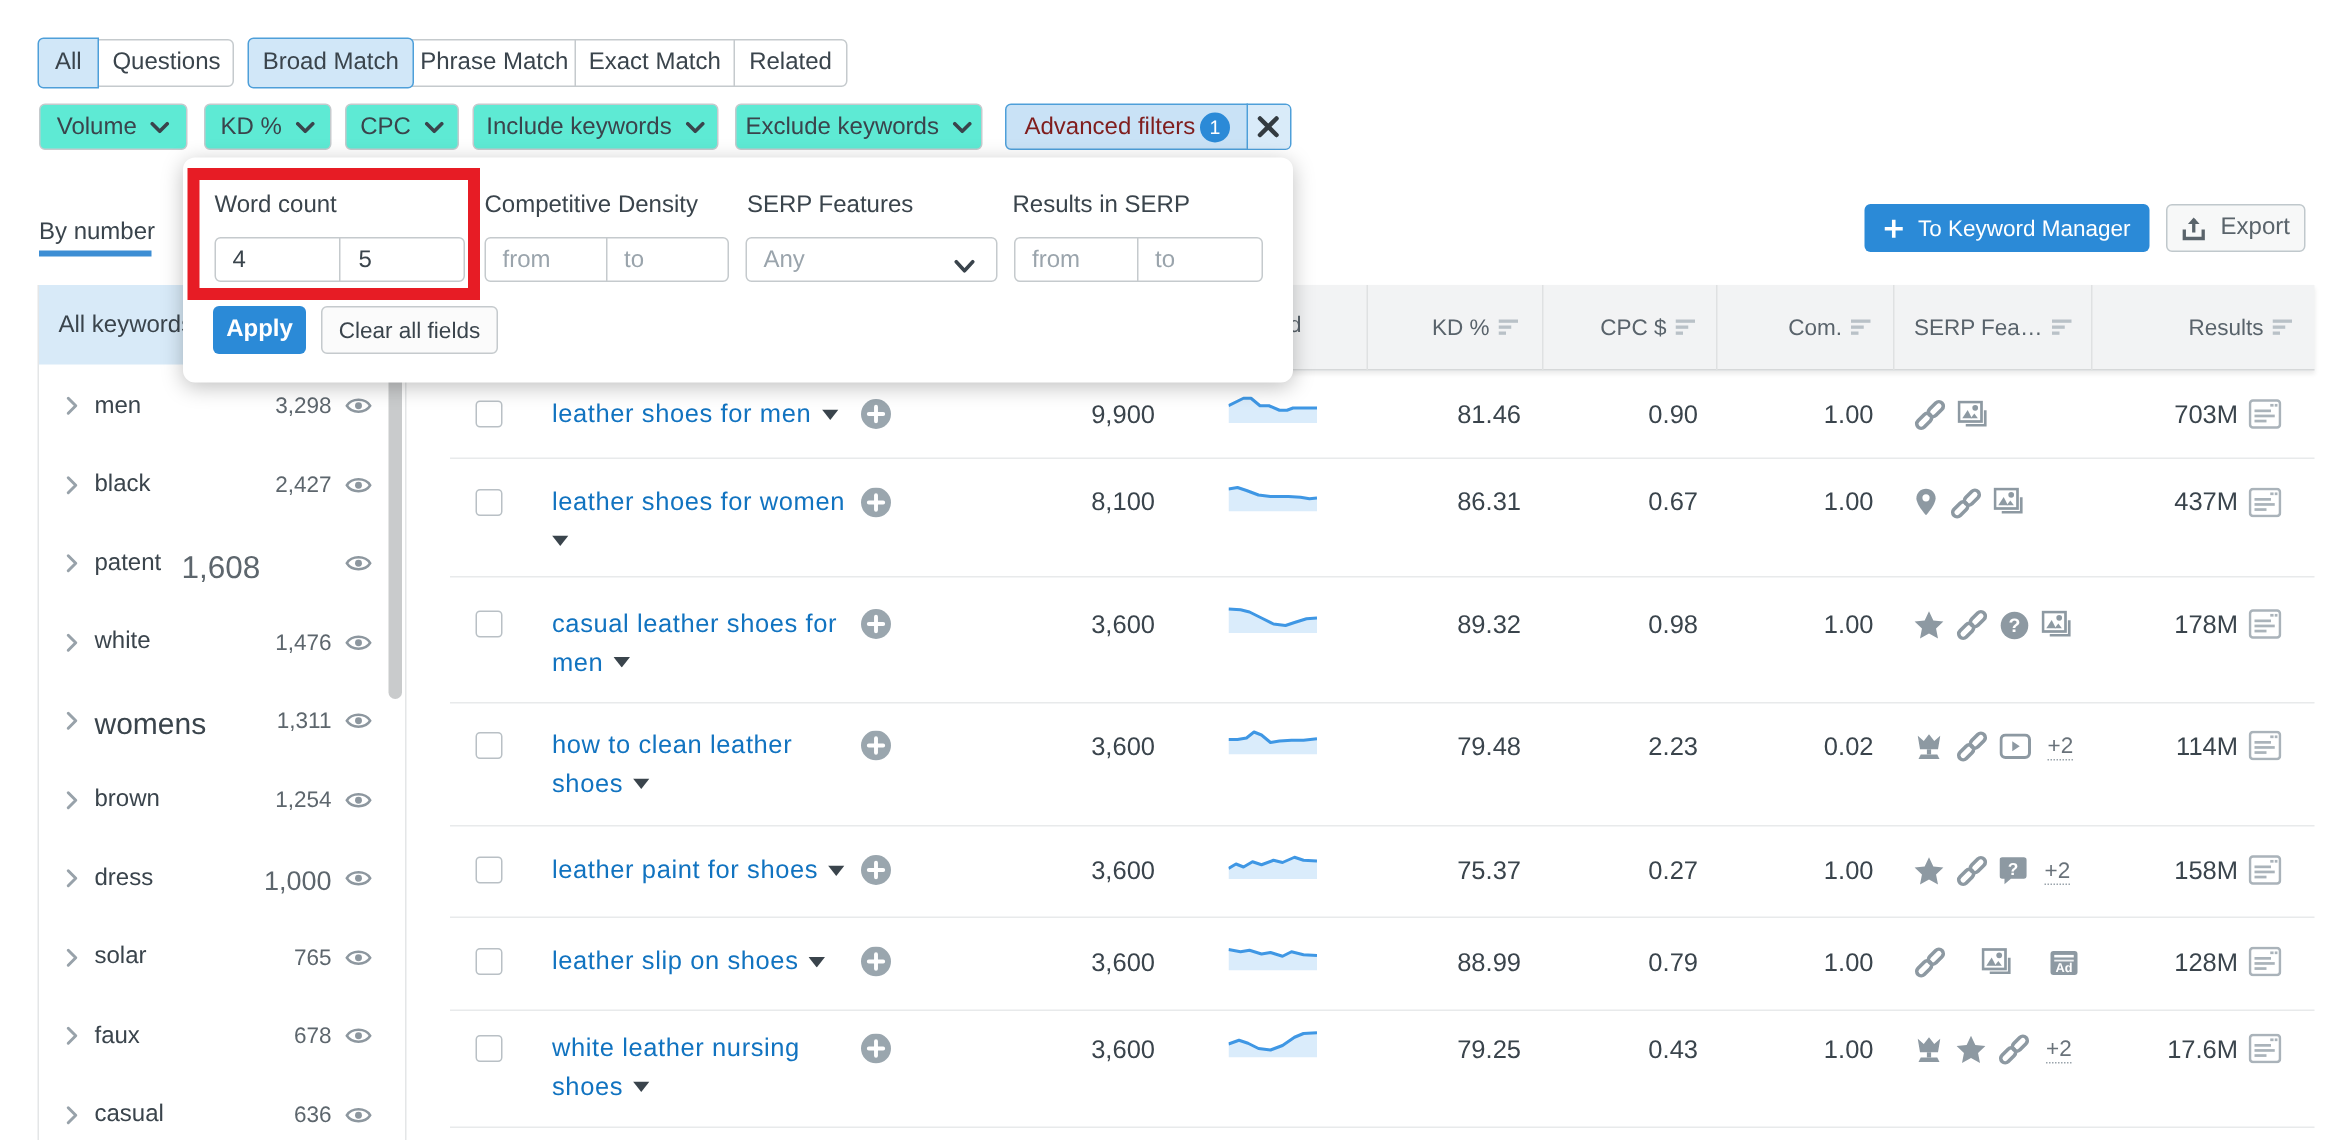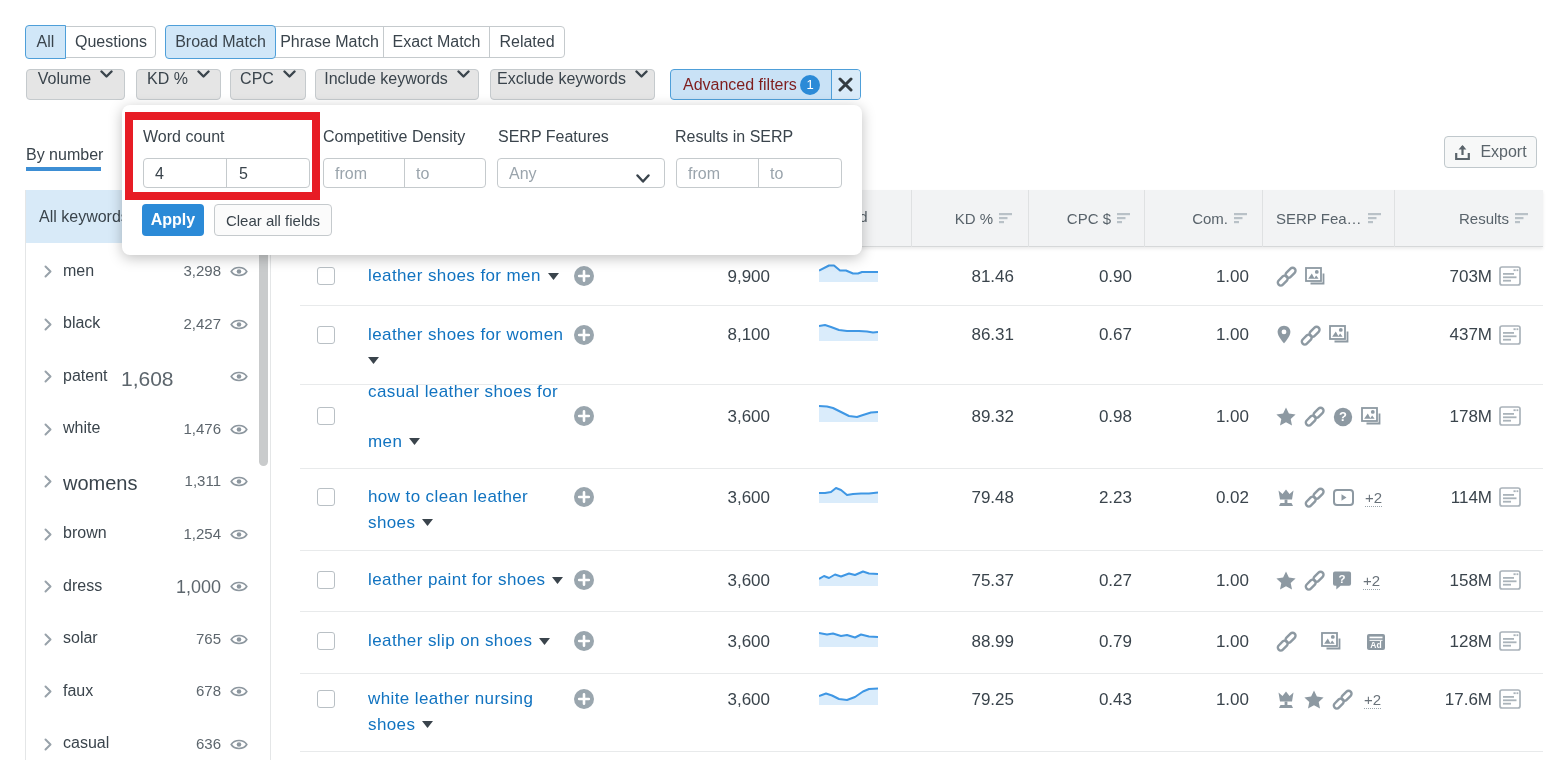--- a/index.html
+++ b/index.html
@@ -1,19 +1,19 @@
 <!DOCTYPE html>
 <html><head><meta charset="utf-8">
 <style>
 *{margin:0;padding:0;box-sizing:border-box}
 html,body{width:1555px;height:760px;background:#fff;font-family:"Liberation Sans",sans-serif;overflow:hidden}
 #pg{position:relative;width:1555px;height:760px;overflow:hidden}
 .a{position:absolute}
-.btn{border:1px solid #c5cacd;border-radius:4px;background:#e5e5e5;color:#3a444c;
-display:flex;justify-content:center;font-size:16px;white-space:nowrap}
+.btn{border:1px solid #c5cacd;border-radius:4px;background:#5eead4;color:#3a444c;
+display:flex;align-items:center;justify-content:center;font-size:16px;white-space:nowrap}
 .num{font-size:17px;color:#3a444c;text-align:right}
 .hdtxt{font-size:15px;color:#59636b;display:flex;align-items:center;white-space:nowrap}
 .kw{font-size:17px;letter-spacing:0.4px;color:#1173c0;white-space:nowrap}
 </style></head><body>
 <div id="pg">
 <div class="a" style="left:26px;top:26px;width:130px;height:32px;border:1px solid #c5cacd;border-radius:4px;background:#fff"></div>
 <div class="a" style="left:25px;top:25px;width:41px;height:34px;display:flex;align-items:center;justify-content:center;font-size:16px;color:#3a444c;background:#d1e7f8;border:1px solid #4e9fd9;border-radius:4px 0 0 4px">All</div>
 <div class="a" style="left:66px;top:26px;width:90px;height:32px;display:flex;align-items:center;justify-content:center;font-size:16px;color:#3a444c">Questions</div>
 <div class="a" style="left:166px;top:26px;width:399px;height:32px;border:1px solid #c5cacd;border-radius:4px;background:#fff"></div>
 <div class="a" style="left:165px;top:25px;width:111px;height:34px;display:flex;align-items:center;justify-content:center;font-size:16px;color:#3a444c;background:#d1e7f8;border:1px solid #4e9fd9;border-radius:4px">Broad Match</div>
@@ -52,20 +52,26 @@
     </div>
 <div class="a" style="left:670px;top:69px;width:191px;height:31px;background:#c9e2f6;border:1px solid #4e9fd9;border-radius:4px"></div>
 <div class="a" style="left:683px;top:69px;width:118px;height:31px;display:flex;align-items:center;font-size:16px;color:#7f1d1d">Advanced filters</div>
 <div class="a" style="left:800px;top:74.5px;width:20px;height:20px;border-radius:50%;background:#2b8ad7;color:#fff;font-size:13px;display:flex;align-items:center;justify-content:center">1</div>
 <div class="a" style="left:831px;top:70px;width:29px;height:29px;background:#d9ebf9;border-radius:0 3px 3px 0;display:flex;align-items:center;justify-content:center">
       <svg width="15" height="15" viewBox="0 0 15 15">
         <path d="M2 2 L13 13 M13 2 L2 13" stroke="#333b41" stroke-width="3" stroke-linecap="round"></path>
       </svg>
     </div>
 <div class="a" style="left:831px;top:69px;width:1px;height:31px;background:#4e9fd9"></div>
+<div class="a" style="left:1243px;top:136px;width:190px;height:32px;background:#2b8ad7;border-radius:4px;color:#fff;font-size:15px;display:flex;align-items:center;justify-content:center;gap:10px">
+      <svg width="13" height="13" viewBox="0 0 13 13">
+        <path d="M6.5 0.5 V12.5 M0.5 6.5 H12.5" stroke="#fff" stroke-width="2.4"></path>
+      </svg>
+      <span>To Keyword Manager</span>
+    </div>
 <div class="a" style="left:1444px;top:136px;width:93px;height:32px;background:#f7f8f8;border:1px solid #c0c8cc;border-radius:4px;display:flex;align-items:center;justify-content:center;gap:9px;font-size:16px;color:#5a646b">
       <svg width="17" height="17" viewBox="0 0 17 17">
         <path d="M8.5 11 V2.2" stroke="#5a646b" stroke-width="2.2" fill="none"></path>
         <path d="M4.6 5.4 L8.5 1 L12.4 5.4 Z" fill="#5a646b"></path>
         <path d="M2.2 9 V15 H14.8 V9" fill="none" stroke="#5a646b" stroke-width="2.2"></path>
       </svg>
       <span>Export</span>
     </div>
 <div class="a" style="left:300px;top:190px;width:1243px;height:57px;background:#f2f3f4;border-bottom:1px solid #d6d8d9;box-shadow:0 2px 3px rgba(0,0,0,0.08)"></div>
 <div class="a" style="left:911px;top:190px;width:1px;height:57px;background:#dfe1e2"></div>
@@ -212,21 +218,21 @@
 <div class="a" style="left:1499px;top:324.5px;width:22px;height:20px"><svg width="22" height="20" viewBox="0 0 22 20">
         <rect x="1" y="1" width="20" height="18" rx="2" fill="none" stroke="#aab3ba" stroke-width="1.7"></rect>
         <rect x="14.5" y="3.3" width="2.2" height="1.8" fill="#aab3ba"></rect>
         <rect x="17.5" y="3.3" width="1.8" height="1.8" fill="#aab3ba"></rect>
         <rect x="4" y="7" width="11" height="1.8" fill="#aab3ba"></rect>
         <rect x="4" y="10.4" width="13.5" height="1.8" fill="#aab3ba"></rect>
         <rect x="4" y="13.8" width="8" height="1.8" fill="#aab3ba"></rect>
       </svg></div>
 <div class="a" style="left:300px;top:468px;width:1243px;height:1px;background:#e8eaeb"></div>
 <div class="a" style="left:317px;top:407px;width:18px;height:18px;border:1.5px solid #b9c0c5;border-radius:3px;background:#fff"></div>
-<div class="a kw" style="left:368px;top:382px;height:20px;display:flex;align-items:center">casual leather shoes for</div>
+<div class="a kw" style="left:368px;top:406px;height:20px;display:flex;align-items:center">casual leather shoes for</div>
 <div class="a kw" style="left:368px;top:431.5px;height:20px;display:flex;align-items:center">men<span style="margin-left:7px;display:flex">
         <svg width="11" height="7" viewBox="0 0 11 7">
           <path d="M0 0 L11 0 L5.5 7 Z" fill="#3a444c"></path>
         </svg>
       </span></div>
 <div class="a" style="left:574px;top:406px;width:20px;height:20px"><svg width="20" height="20" viewBox="0 0 20 20">
         <circle cx="10" cy="10" r="10" fill="#9aa6ae"></circle>
         <path d="M10 5.2 V14.8 M5.2 10 H14.8" stroke="#fff" stroke-width="2.6" stroke-linecap="round"></path>
       </svg></div>
 <div class="a num" style="left:670px;top:406.5px;width:100px;height:19px">3,600</div>

